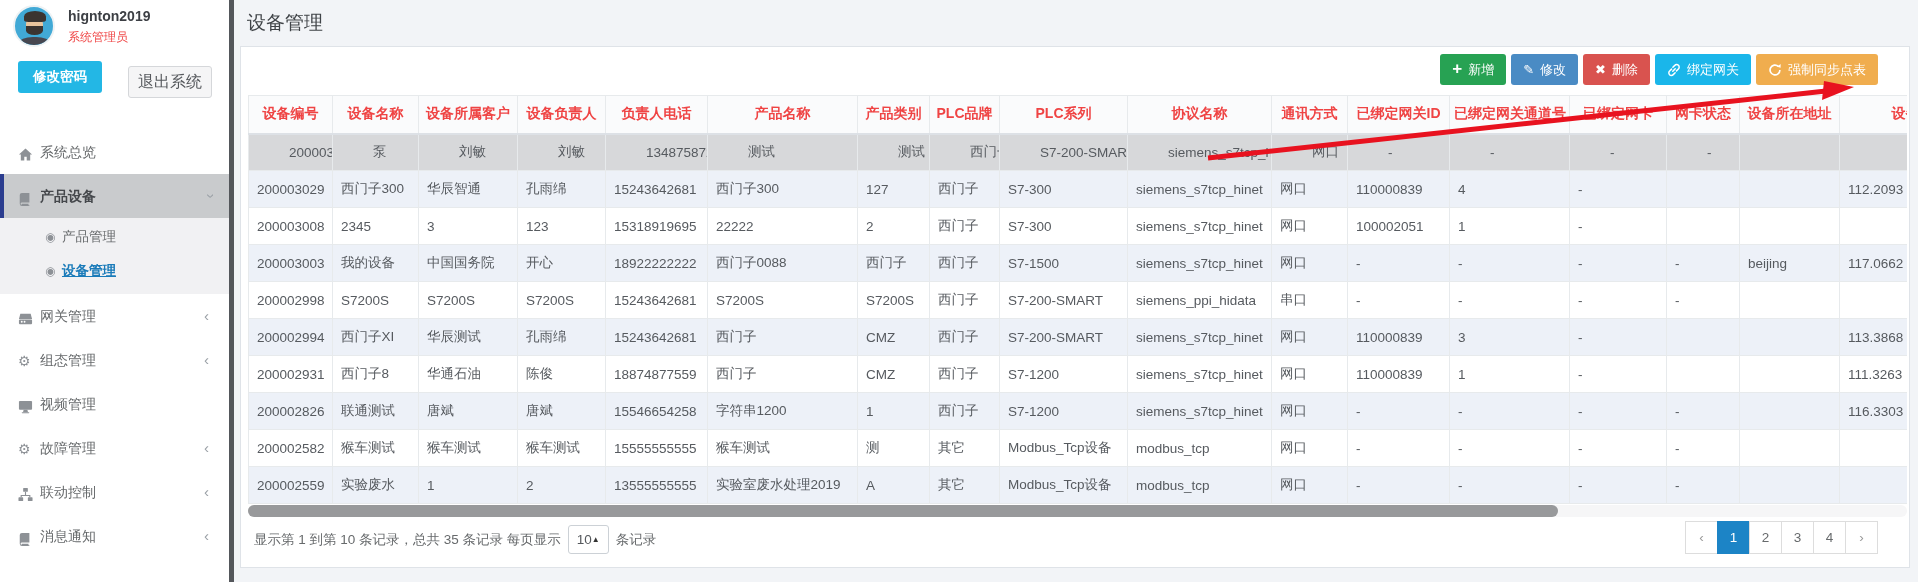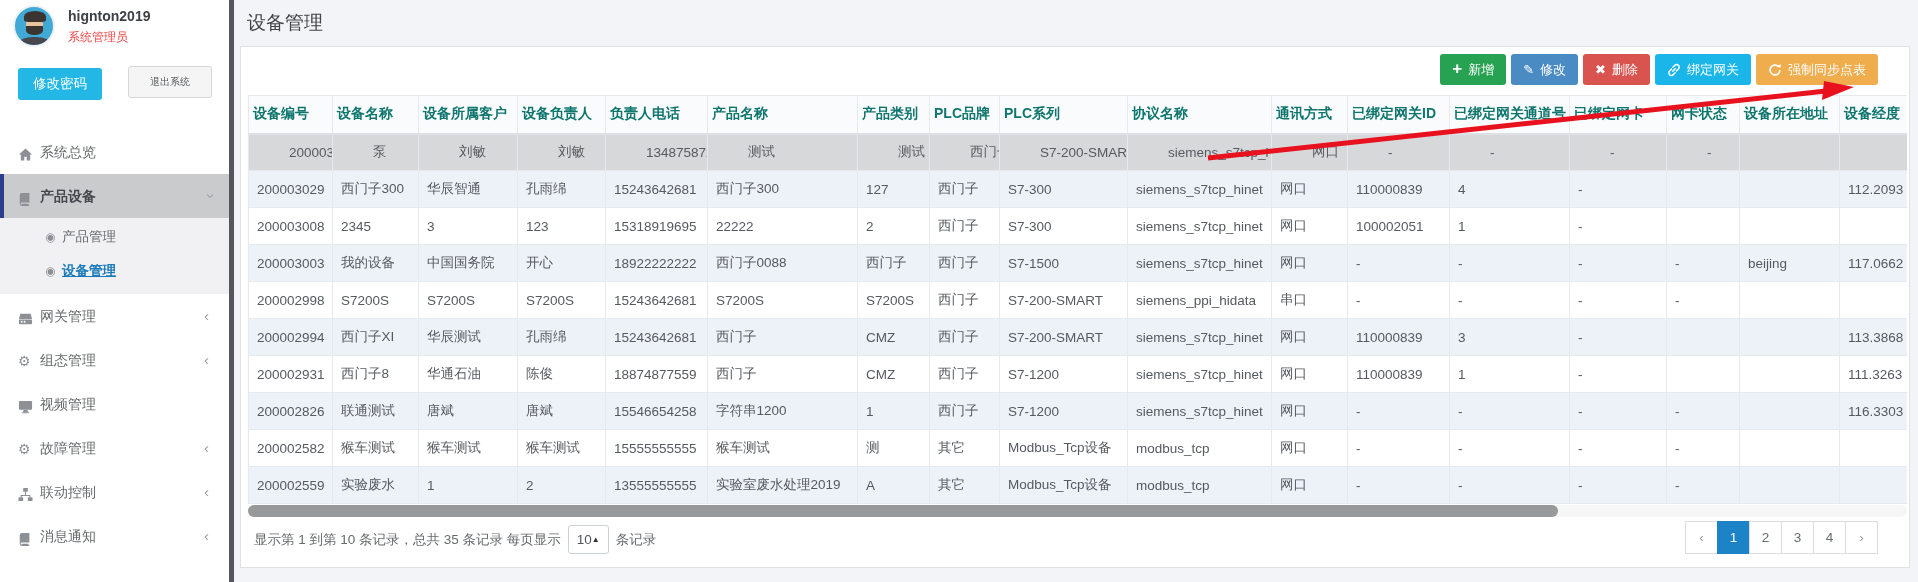--- a/index.html
+++ b/index.html
@@ -8,22 +8,22 @@
   
   .sidebar { position:absolute; left:0; top:0; width:229px; height:582px; background:#fff; z-index:5; }
   .sidebar-edge { position:absolute; left:229px; top:0; width:5px; height:582px; background:#54575b; z-index:6; }
   .avatar { position:absolute; left:13px; top:5px; width:42px; height:42px; border-radius:50%; background:#41a9d6; overflow:hidden; border:2px solid #eef2f4; }
   .av-hair { position:absolute; left:9px; top:4px; width:22px; height:11px; background:#3b3430; border-radius:50% 50% 20% 20%; }
   .av-face { position:absolute; left:11px; top:8px; width:17px; height:19px; background:#e9c49c; border-radius:46%; }
   .av-beard { position:absolute; left:11px; top:19px; width:17px; height:9px; background:#3b3430; border-radius:0 0 50% 50%; }
   .av-shirt { position:absolute; left:4px; top:30px; width:31px; height:14px; background:#474750; border-radius:45% 45% 0 0; }
   .u-name { position:absolute; left:68px; top:8px; font-size:14px; font-weight:bold; color:#3c3f44; }
   .u-role { position:absolute; left:68px; top:29px; font-size:12px; color:#ef4444; }
-  .btn-pwd { position:absolute; left:18px; top:68px; width:84px; height:32px; background:#23b7e5; color:#fff; border:none; border-radius:3px; font-size:13.5px; cursor:pointer; }
-  .btn-logout { position:absolute; left:128px; top:66px; width:84px; height:32px; background:#f5f5f6; color:#55585c; border:1px solid #d5d7da; border-radius:3px; font-size:10px; cursor:pointer; }
+  .btn-pwd { position:absolute; left:18px; top:61px; width:84px; height:32px; background:#23b7e5; color:#fff; border:none; border-radius:3px; font-size:13.5px; cursor:pointer;font-weight:bold; }
+  .btn-logout { position:absolute; left:128px; top:66px; width:84px; height:32px; background:#f5f5f6; color:#55585c; border:1px solid #d5d7da; border-radius:3px; font-size:16px; cursor:pointer; }
   .nav { position:absolute; top:130px; left:0; right:0; }
   .nav-item { height:44px; line-height:44px; padding-left:18px; font-size:14px; color:#676a6c; position:relative; cursor:pointer; }
   .nav-item .ic { display:inline-block; width:22px; color:#8d9196; font-style:normal; vertical-align:middle; }
   .nav-item .ic svg { vertical-align:middle; }
   .nav-item.active { background:#c9cbcd; border-left:4px solid #2b3d8f; padding-left:14px; color:#45484c; font-weight:bold; }
   .chev { position:absolute; right:20px; top:0; color:#9aa0a6; font-size:15px; font-weight:normal; }
   .chev.down { transform:rotate(-90deg); display:inline-block; right:18px; }
   .submenu { background:#f1f1f3; padding:2px 0 6px 0; }
   .sub-item { height:34px; line-height:34px; padding-left:45px; font-size:13.5px; color:#676a6c; cursor:pointer; }
   .sub-item .ic { display:inline-block; width:17px; color:#8d9196; font-size:12px; }
@@ -35,21 +35,21 @@
   .panel { position:absolute; left:6px; top:46px; right:8px; bottom:14px; background:#fff; border:1px solid #dfe3e8; }
   .search-input { position:absolute; left:13px; top:15px; width:173px; height:31px; border:1px solid #cfd6de; border-radius:2px; padding:0 9px; font-size:13.5px; color:#555; outline:none; font-family:inherit; }
   .search-input::placeholder { color:#b2b8bf; }
   .toolbar { position:absolute; top:7px; right:31px; display:flex; gap:5px; }
   .tbtn { height:31px; padding:0 12px; border:none; border-radius:3px; color:#fff; font-size:13px; display:flex; align-items:center; gap:6px; cursor:pointer; font-family:inherit; }
   .tbtn .ic { font-style:normal; font-size:13px; line-height:1; display:inline-flex; }
   .tbtn .plus { font-size:17px; font-weight:bold; margin-top:-2px; }
 
   .table-wrap { position:absolute; left:7px; top:48px; width:1659px; overflow:hidden; }
   table { border-collapse:collapse; table-layout:fixed; width:1751px; }
-  th { height:38px; background:#fafbfc; border:1px solid #e7eaec; border-bottom:2px solid #dde1e6; font-size:14px; color:#0f766e; text-align:left; font-weight:bold; padding:0 4px; white-space:nowrap; overflow:hidden; }
+  th { height:38px; background:#fafbfc; border:1px solid #e7eaec; border-bottom:2px solid #dde1e6; font-size:14px; color:#ef4444; text-align:center; font-weight:bold; padding:0 4px; white-space:nowrap; overflow:hidden; }
   td { height:37px; border:1px solid #e7eaec; font-size:13.5px; color:#565a5f; padding:0 8px; white-space:nowrap; overflow:hidden; background:#fff; }
   tr.striped td { background:#edf1f8; }
   tr.sel td { background:#d7d8da;padding-left:40px; }
 
   .hscroll { position:absolute; left:7px; top:458px; width:1659px; height:12px; background:#f6f6f7; border-radius:6px; }
   .hthumb { position:absolute; left:0; top:0; width:1310px; height:12px; background:#98999b; border-radius:6px; cursor:pointer; }
 
   .tfoot-info { position:absolute; left:13px; top:478px; font-size:13.5px; color:#676a6c; display:flex; align-items:center; gap:7px; }
   .pgsize { display:inline-flex; align-items:center; height:29px; padding:0 8px; border:1px solid #ccd1d6; border-radius:3px; color:#55585c; cursor:pointer; background:#fff; }
   .pgsize .caret { font-size:8px; color:#333; }

